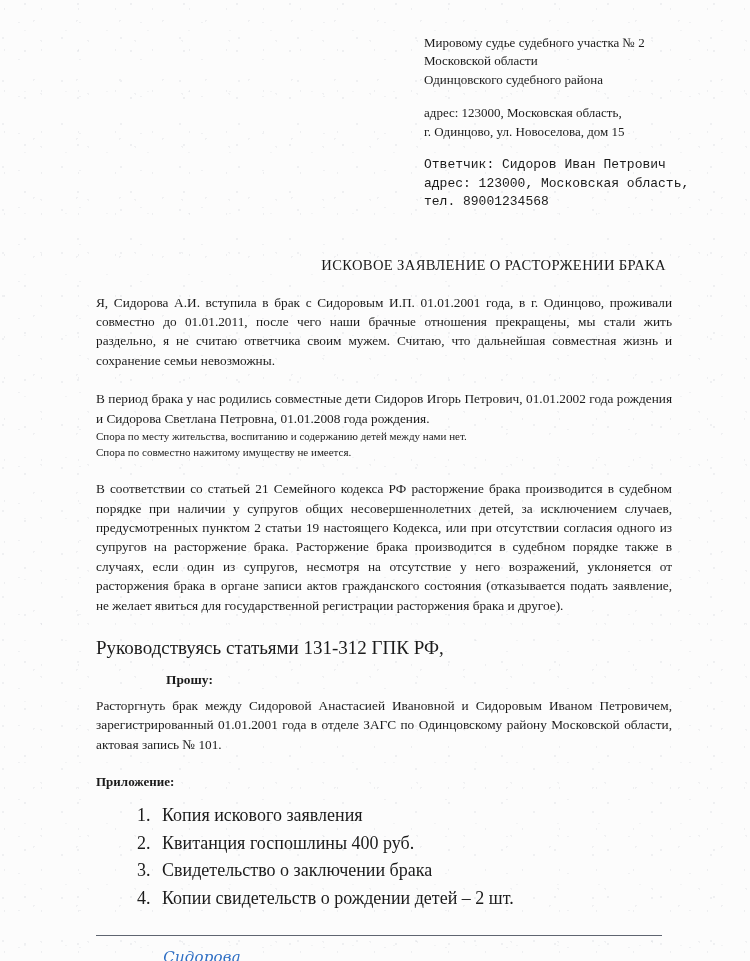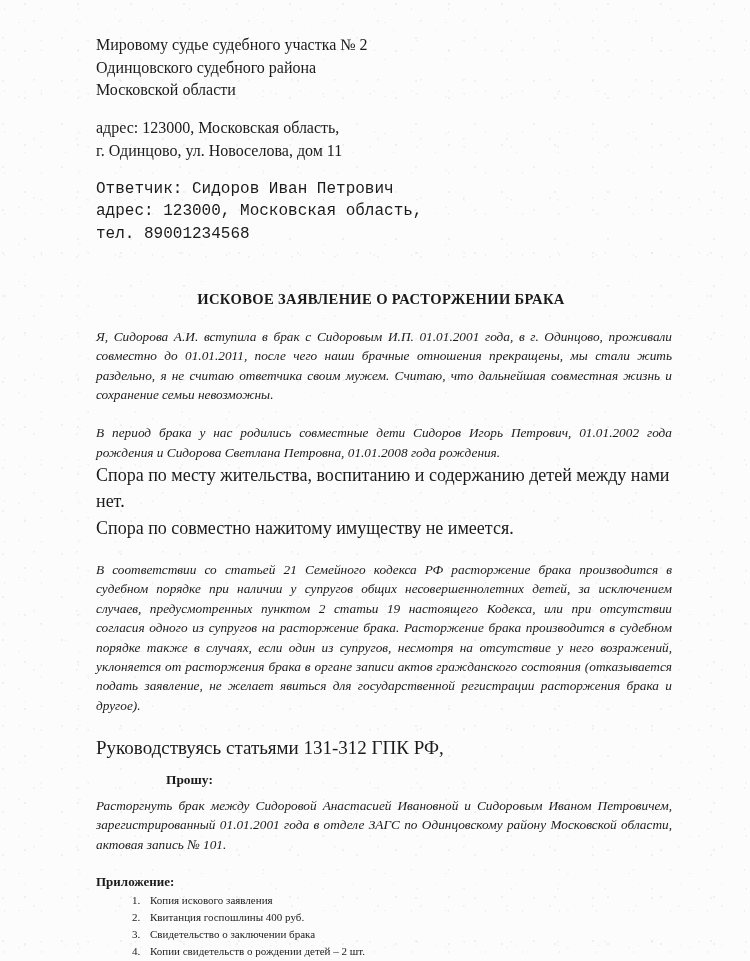--- a/index.html
+++ b/index.html
@@ -37,50 +37,50 @@
   .sheet {
     position: relative;
     width: 750px;
     height: 961px;
     box-sizing: border-box;
     padding: 34px 78px 0 96px;
   }
 
   
   .header-block {
+    margin-left: 328px;
     width: 272px;
-    font-size: 16px;
+    font-size: 13px;
     line-height: 1.42;
   }
   .header-group { margin-bottom: 15px; }
   .header-group:last-child { margin-bottom: 0; font-family: Liberation Mono, monospace; }
   .header-line { white-space: nowrap; }
 
   
   .doc-title {
-    text-align: center;
-    font-weight: bold;
+    text-align: right;
+    font-weight: normal;
     font-size: 14.6px;
     letter-spacing: .35px;
     margin: 45px 0 0 0;
     padding-right: 6px;
   }
 
   
   .body-par {
     text-align: justify;
     font-size: 13.3px;
     line-height: 1.46;
     margin: 19px 0 0 0;
     text-indent: 0;
-    font-style: italic;
   }
   .body-par.tight { margin-top: 8px; }
   .body-line {
-    font-size: 18px;
+    font-size: 11px;
     line-height: 1.46;
     margin: 0;
   }
 
   .plain-par {
     font-size: 19px;
     line-height: 1.46;
     margin: 19px 0 0 0;
   }
 
@@ -91,23 +91,23 @@
     padding-left: 70px;
   }
 
   
   .attach-title {
     font-weight: bold;
     font-size: 13px;
     margin: 20px 0 2px 0;
   }
   ol.attach-list {
-    margin: 0;
+    margin: 12px;
     padding-left: 47px;
-    font-size: 11px;
+    font-size: 18px;
     line-height: 1.54;
   }
   ol.attach-list li { padding-left: 7px; }
 
   
   .sig-rule {
     margin-top: 22px;
     border-top: 1px solid #5f6570;
     width: 566px;
   }
@@ -141,27 +141,27 @@
 <body>
 
 <div class="paper"></div>
 
 <div class="sheet">
 
   <div class="header-block">
 
     <div class="header-group">
       <div class="header-line">Мировому судье судебного участка № 2</div>
+      <div class="header-line">Московской области</div>
       <div class="header-line">Одинцовского судебного района</div>
-      <div class="header-line">Московской области</div>
     </div>
 
     <div class="header-group">
       <div class="header-line">адрес: 123000, Московская область,</div>
-      <div class="header-line">г. Одинцово, ул. Новоселова, дом 11</div>
+      <div class="header-line">г. Одинцово, ул. Новоселова, дом 15</div>
     </div>
 
     <div class="header-group">
       <div class="header-line">Ответчик: Сидоров Иван Петрович</div>
       <div class="header-line">адрес: 123000, Московская область,</div>
       <div class="header-line">тел. 89001234568</div>
     </div>
 
   </div>
 

